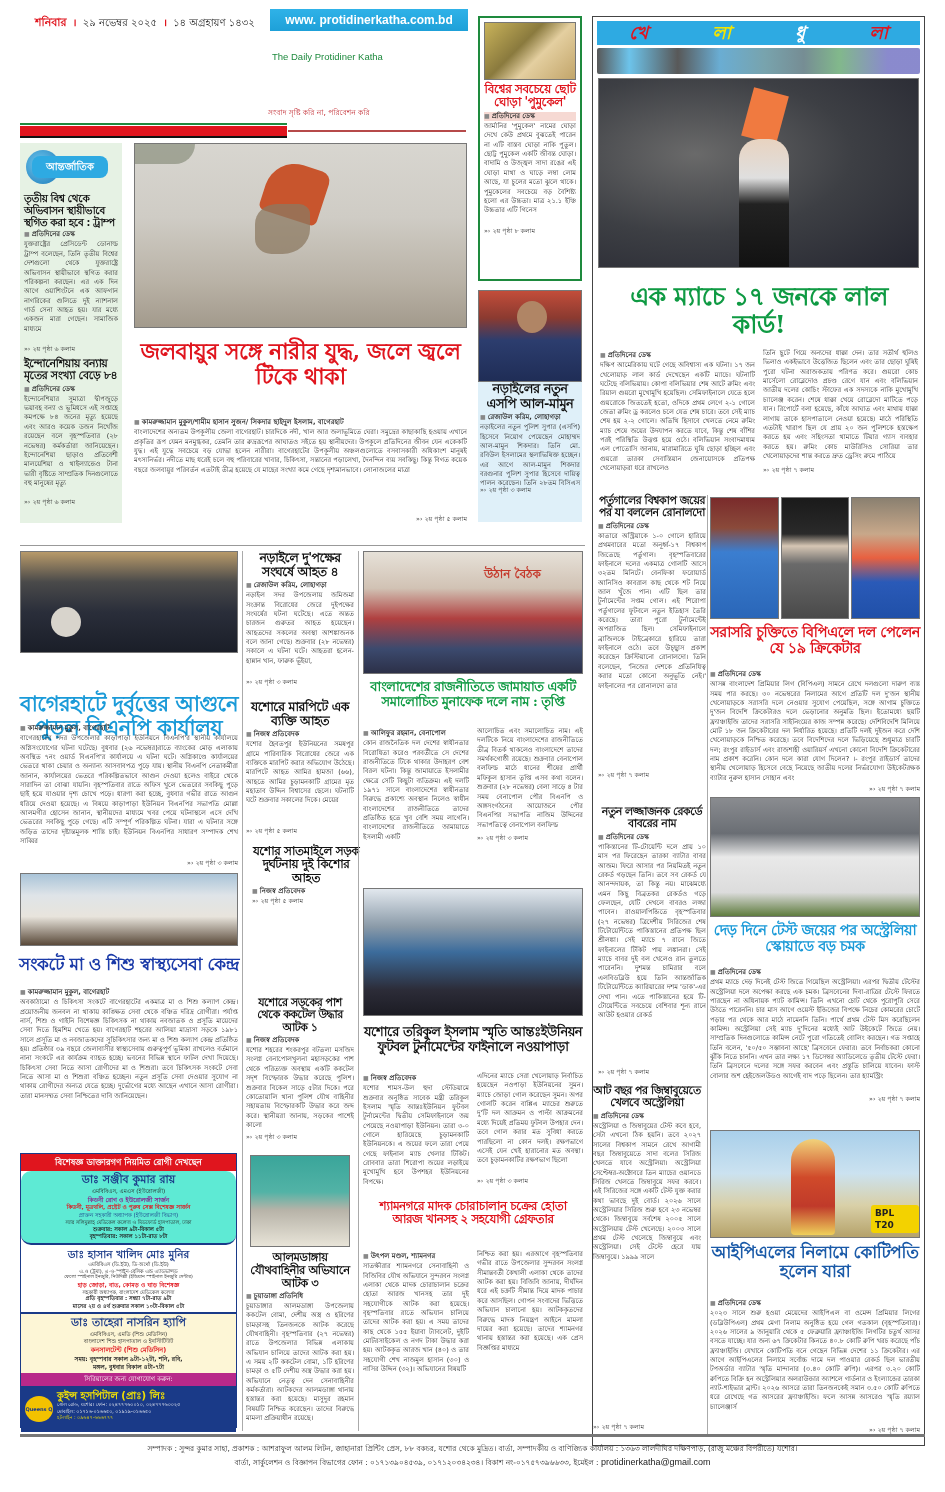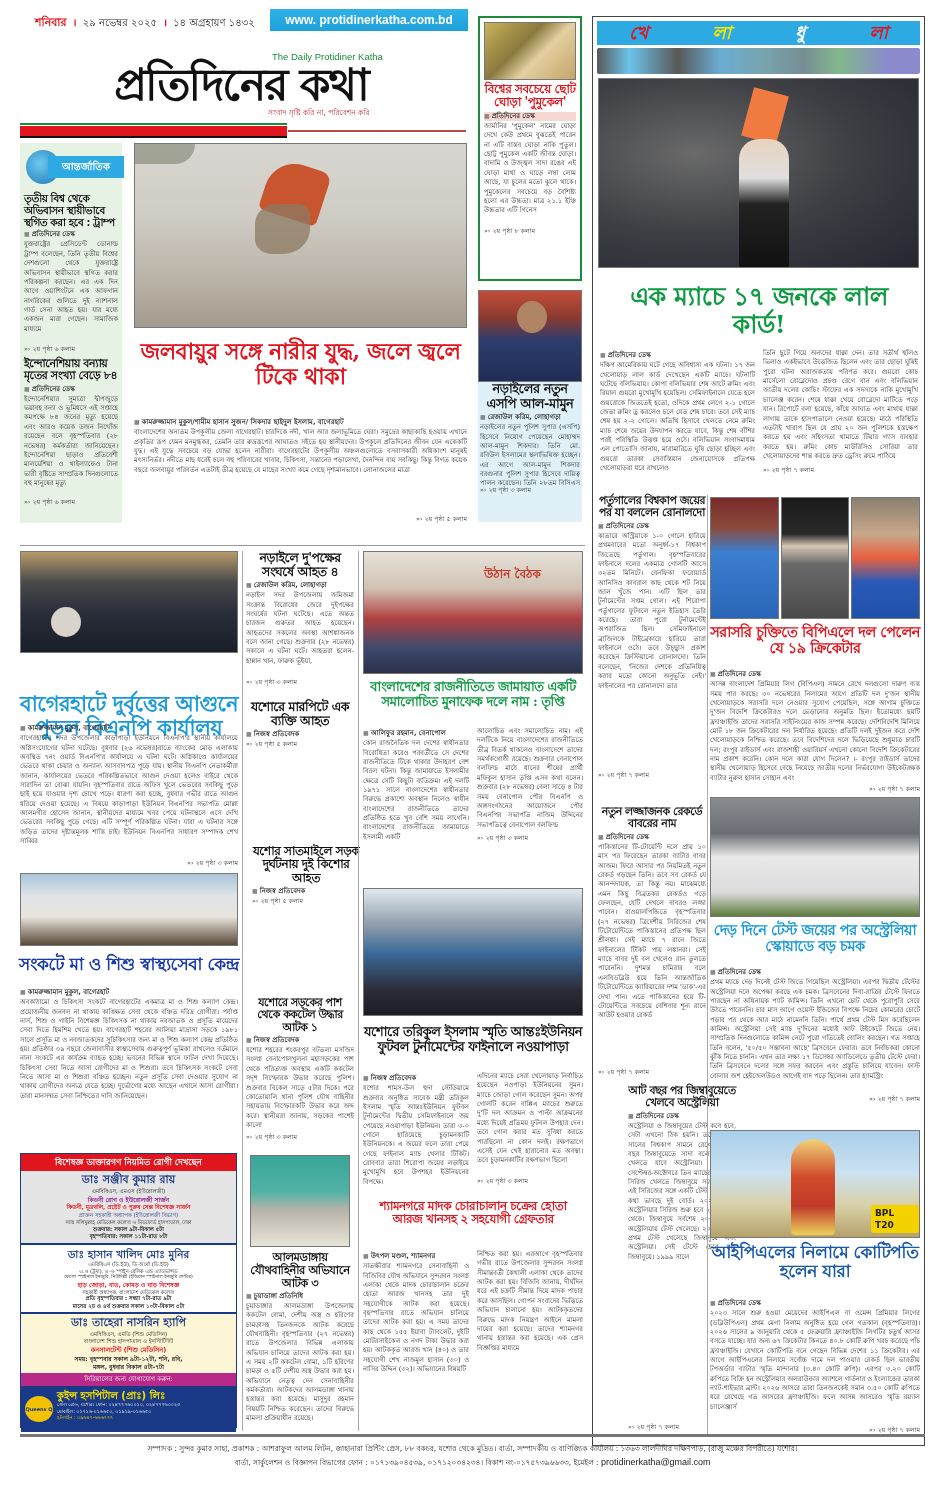--- a/index.html
+++ b/index.html
@@ -20,32 +20,31 @@
 <div class="abs" style="left:0;top:0;width:470px;height:140px;">
   <div class="abs" style="left:35px;top:16px;font-size:10px;white-space:nowrap;">
     <span style="color:#e0151e;font-weight:bold;font-size:11px;">শনিবার</span>
     <span style="color:#e0151e;font-weight:bold;margin:0 3px;">।</span>
     <span>২৯ নভেম্বর ২০২৫</span>
     <span style="color:#e0151e;font-weight:bold;margin:0 3px;">।</span>
     <span>১৪ অগ্রহায়ণ ১৪৩২</span>
   </div>
   <div class="abs" style="left:270px;top:9px;width:198px;height:22px;background:linear-gradient(#2fb2e8,#1ea0d8);color:#fff;font-family:'Liberation Sans',sans-serif;font-weight:bold;font-size:12px;line-height:22px;text-align:center;">www. protidinerkatha.com.bd</div>
   <div class="abs" style="left:272px;top:51px;color:#1e8a3e;font-family:'Liberation Sans',sans-serif;font-size:9.5px;">The Daily Protidiner Katha</div>
-  <div class="abs hl" style="left:86px;top:60px;width:310px;font-size:44px;color:#111;letter-spacing:-2px;font-weight:900;">প্রতিদিনের কথা</div>
   <div class="abs" style="left:268px;top:108px;color:#c0262d;font-size:7.5px;">সংবাদ সৃষ্টি করি না, পরিবেশন করি</div>
   <div class="abs" style="left:20px;top:123px;width:267px;height:2px;background:#1e8a3e;"></div>
   <div class="abs" style="left:20px;top:126px;width:267px;height:10px;background:#e0151e;"></div>
   <div class="abs" style="left:20px;top:136px;width:267px;height:2px;background:#111;"></div>
   <div class="abs" style="left:288px;top:130px;width:178px;height:2px;background:#b64a4a;"></div>
 </div>
 
 <div class="abs" style="left:20px;top:143px;width:102px;height:380px;background:#e6f2e4;padding:4px 4px;">
   <div style="position:relative;height:38px;">
     <div style="position:absolute;left:2px;top:3px;width:34px;height:34px;border-radius:50%;background:radial-gradient(circle at 40% 40%,#6fc8ee,#1a78b8);"></div>
-    <div style="position:absolute;left:24px;top:9px;width:76px;height:22px;background:#2eaae2;border-radius:0;color:#fff;font-size:10px;font-weight:bold;line-height:22px;text-align:center;">আন্তর্জাতিক</div>
+    <div style="position:absolute;left:8px;top:9px;width:76px;height:22px;background:#2eaae2;border-radius:8px;color:#fff;font-size:10px;font-weight:bold;line-height:22px;text-align:center;">আন্তর্জাতিক</div>
   </div>
   <div class="hl" style="font-size:10.5px;text-align:left;margin-top:8px;color:#111;">তৃতীয় বিশ্ব থেকে অভিবাসন স্থায়ীভাবে স্থগিত করা হবে : ট্রাম্প</div>
   <div class="byline">প্রতিদিনের ডেস্ক</div>
   <div class="txt" style="height:104px;">যুক্তরাষ্ট্রের প্রেসিডেন্ট ডোনাল্ড ট্রাম্প বলেছেন, তিনি তৃতীয় বিশ্বের দেশগুলো থেকে যুক্তরাষ্ট্রে অভিবাসন স্থায়ীভাবে স্থগিত করার পরিকল্পনা করছেন। এর এক দিন আগে ওয়াশিংটনে এক আফগান নাগরিকের গুলিতে দুই ন্যাশনাল গার্ড সেনা আহত হয়। যার মধ্যে একজন মারা গেছেন। সামাজিক মাধ্যমে</div>
   <div class="cont">২য় পৃষ্ঠা ৬ কলাম</div>
   <div class="hl" style="font-size:11px;text-align:left;margin-top:4px;color:#111;">ইন্দোনেশিয়ায় বন্যায় মৃতের সংখ্যা বেড়ে ৮৪</div>
   <div class="byline">প্রতিদিনের ডেস্ক</div>
   <div class="txt" style="height:102px;">ইন্দোনেশিয়ার সুমাত্রা দ্বীপজুড়ে ভয়াবহ বন্যা ও ভূমিধসে এই সপ্তাহে কমপক্ষে ৮৪ জনের মৃত্যু হয়েছে এবং আরও কয়েক ডজন নিখোঁজ রয়েছেন বলে বৃহস্পতিবার (২৮ নভেম্বর) কর্মকর্তারা জানিয়েছেন। ইন্দোনেশিয়া ছাড়াও প্রতিবেশী মালয়েশিয়া ও থাইল্যান্ডেও টানা ভারী বৃষ্টিতে সাম্প্রতিক দিনগুলোতে বহু মানুষের মৃত্যু</div>
   <div class="cont">২য় পৃষ্ঠা ৬ কলাম</div>
 </div>
@@ -111,21 +110,21 @@
   <div class="byline">প্রতিদিনের ডেস্ক</div>
   <div class="txt" style="height:238px;">কাতারে অস্ট্রিয়াকে ১-০ গোলে হারিয়ে প্রথমবারের মতো অনূর্ধ্ব-১৭ বিশ্বকাপ জিতেছে পর্তুগাল। বৃহস্পতিবারের ফাইনালে দলের একমাত্র গোলটি আসে ৩২তম মিনিটে। বেনফিকা ফরোয়ার্ড আনিসিও কাবরাল কাছ থেকে শট নিয়ে জাল খুঁজে পান। এটি ছিল তার টুর্নামেন্টের সপ্তম গোল। এই শিরোপা পর্তুগালের ফুটবলে নতুন ইতিহাস তৈরি করেছে। তারা পুরো টুর্নামেন্টেই অপরাজিত ছিল। সেমিফাইনালে ব্রাজিলকে টাইব্রেকারে হারিয়ে তারা ফাইনালে ওঠে। তবে উচ্ছ্বাস প্রকাশ করেছেন ক্রিস্টিয়ানো রোনালদো। তিনি বলেছেন, 'নিজের দেশকে প্রতিনিধিত্ব করার মতো কোনো অনুভূতি নেই।' ফাইনালের পর রোনালদো তার</div>
   <div class="cont">২য় পৃষ্ঠা ৭ কলাম</div>
 </div>
 <div class="abs" style="left:598px;top:806px;width:108px;">
   <div class="hl" style="font-size:11px;color:#111;">নতুন লজ্জাজনক রেকর্ডে বাবরের নাম</div>
   <div class="byline">প্রতিদিনের ডেস্ক</div>
   <div class="txt" style="height:224px;">পাকিস্তানের টি-টোয়েন্টি দলে প্রায় ১০ মাস পর ফিরেছেন তারকা ব্যাটার বাবর আজম। ফিরে আসার পর নিয়মিতই নতুন রেকর্ড গড়ছেন তিনি। তবে সব রেকর্ড যে আনন্দদায়ক, তা কিন্তু নয়। মাঝেমধ্যে এমন কিছু বিব্রতকর রেকর্ডও গড়ে ফেলছেন, যেটি দেখলে বাবরও লজ্জা পাবেন। রাওয়ালপিন্ডিতে বৃহস্পতিবার (২৭ নভেম্বর) ত্রিদেশীয় সিরিজের শেষ টিটোয়েন্টিতে পাকিস্তানের প্রতিপক্ষ ছিল শ্রীলঙ্কা। সেই ম্যাচে ৭ রানে জিতে ফাইনালের টিকিট পায় লঙ্কানরা। সেই ম্যাচে বাবর দুই বল খেলেও রান তুলতে পারেননি। দুশমন্ত চামিরার বলে এলবিডব্লিউ হয়ে তিনি আন্তর্জাতিক টিটোয়েন্টিতে ক্যারিয়ারের দশম 'ডাক'-এর দেখা পান। এতে পাকিস্তানের হয়ে টি-টোয়েন্টিতে সবচেয়ে বেশিবার শূন্য রানে আউট হওয়ার রেকর্ড</div>
   <div class="cont">২য় পৃষ্ঠা ৭ কলাম</div>
 </div>
-<div class="abs" style="left:628px;top:1085px;width:108px;">
+<div class="abs" style="left:593px;top:1085px;width:108px;">
   <div class="hl" style="font-size:11px;color:#111;">আট বছর পর জিম্বাবুয়েতে খেলবে অস্ট্রেলিয়া</div>
   <div class="byline">প্রতিদিনের ডেস্ক</div>
   <div class="txt" style="height:300px;">অস্ট্রেলিয়া ও জিম্বাবুয়ের টেস্ট কবে হবে, সেটা এখনো ঠিক হয়নি। তবে ২০২৭ সালের বিশ্বকাপ সামনে রেখে আগামী বছর জিম্বাবুয়েতে সাদা বলের সিরিজ খেলতে যাবে অস্ট্রেলিয়া। অস্ট্রেলিয়া সেপ্টেম্বর-অক্টোবরে তিন ম্যাচের ওয়ানডে সিরিজ খেলতে জিম্বাবুয়ে সফর করবে। এই সিরিজের সঙ্গে একটি টেস্ট যুক্ত করার কথা ভাবছে দুই বোর্ড। ২০২৬ সালে অস্ট্রেলিয়ার সিরিজ শুরু হবে ২৩ নভেম্বর থেকে। জিম্বাবুয়ে সর্বশেষ ২০০৫ সালে অস্ট্রেলিয়ায় টেস্ট খেলেছে। ২০০৩ সালে প্রথম টেস্ট খেলেছে জিম্বাবুয়ে এবং অস্ট্রেলিয়া। সেই টেস্টে হেরে যায় জিম্বাবুয়ে। ১৯৯৯ সালে</div>
   <div class="cont">২য় পৃষ্ঠা ৭ কলাম</div>
 </div>
 
 <div class="abs" style="left:710px;top:497px;width:210px;height:122px;display:flex;gap:2px;">
   <div class="photo" style="flex:1;background:linear-gradient(180deg,#7a2b2b 0%,#8a4a3a 25%,#3b7ed0 45%,#2a66b8 100%);"></div>
   <div class="photo" style="flex:1;background:linear-gradient(180deg,#1a1a1a 0%,#2a2a2a 30%,#d6c6b4 40%,#6a6a6a 55%,#4a4a4a 100%);"></div>
   <div class="photo" style="flex:1;background:linear-gradient(180deg,#8a8070 0%,#c8a88a 30%,#e86040 50%,#2a5ab8 70%,#2050a8 100%);"></div>
@@ -166,20 +165,21 @@
 
 <div class="abs" style="left:246px;top:551px;width:108px;">
   <div class="hl" style="font-size:12.5px;color:#111;">নড়াইলে দু'পক্ষের সংঘর্ষে আহত ৪</div>
   <div class="byline">রেজাউল করিম, লোহাগড়া</div>
   <div class="txt" style="height:86px;">নড়াইল সদর উপজেলায় জমিজমা সংক্রান্ত বিরোধের জেরে দুইপক্ষের সংঘর্ষের ঘটনা ঘটেছে। এতে অন্তত চারজন গুরুতর আহত হয়েছেন। আহতদের সকলের অবস্থা আশঙ্কাজনক বলে জানা গেছে। শুক্রবার (২৮ নভেম্বর) সকালে এ ঘটনা ঘটে। আহতরা হলেন- হান্নান খান, ফারুক ভূঁইয়া,</div>
   <div class="cont">২য় পৃষ্ঠা ৩ কলাম</div>
 </div>
 <div class="abs" style="left:246px;top:700px;width:108px;">
   <div class="hl" style="font-size:12.5px;color:#111;">যশোরে মারপিটে এক ব্যক্তি আহত</div>
   <div class="byline">নিজস্ব প্রতিবেদক</div>
+  <div class="txt" style="height:86px;">যশোর হৈবতপুর ইউনিয়নের সমষপুর গ্রামে পারিবারিক বিরোধের জেরে এক ব্যক্তিকে মারপিট করার অভিযোগ উঠেছে। মারপিটে আহত আমির হামজা (৬৬), আহতে আমির চুড়ামনকাটি গ্রামের মৃত মহাতাব উদ্দিন বিশ্বাসের ছেলে। ঘটনাটি ঘটে শুক্রবার সকালের দিকে। মেয়ের</div>
   <div class="cont">২য় পৃষ্ঠা ৫ কলাম</div>
 </div>
 <div class="abs" style="left:252px;top:845px;width:108px;">
   <div class="hl" style="font-size:12px;color:#111;">যশোর সাতমাইলে সড়ক দুর্ঘটনায় দুই কিশোর আহত</div>
   <div class="byline">নিজস্ব প্রতিবেদক</div>
   <div class="cont">২য় পৃষ্ঠা ৫ কলাম</div>
 </div>
 <div class="abs" style="left:246px;top:997px;width:108px;">
   <div class="hl" style="font-size:11px;color:#111;">যশোরে সড়কের পাশ থেকে ককটেল উদ্ধার আটক ১</div>
   <div class="byline">নিজস্ব প্রতিবেদক</div>
@@ -234,21 +234,21 @@
     <div class="byline">উৎপল মণ্ডল, শ্যামনগর</div>
     <div class="txt" style="height:176px;">সাতক্ষীরার শ্যামনগরে সেনাবাহিনী ও বিজিবির যৌথ অভিযানে সুন্দরবন সংলগ্ন এলাকা থেকে মাদক চোরাচালান চক্রের হোতা আরজ খানসহ তার দুই সহযোগীকে আটক করা হয়েছে। বৃহস্পতিবার রাতে অভিযান চালিয়ে তাদের আটক করা হয়। এ সময় তাদের কাছ থেকে ১৫৫ ইয়াবা ট্যাবলেট, দুইটি মোটরসাইকেল ও নগদ টাকা উদ্ধার করা হয়। আটককৃত আরজ খান (৪০) ও তার সহযোগী শেখ নাজমুল হাসান (৩০) ও নাসির উদ্দিন (৩২)। অভিযানের বিষয়টি</div>
   </div>
   <div style="width:106px;">
     <div class="txt" style="height:180px;">নিশ্চিত করা হয়। এরআগে বৃহস্পতিবার গভীর রাতে উপজেলার সুন্দরবন সংলগ্ন সীমান্তবর্তী কৈখালী এলাকা থেকে তাদের আটক করা হয়। বিজিবি জানায়, দীর্ঘদিন ধরে এই চক্রটি সীমান্ত দিয়ে মাদক পাচার করে আসছিল। গোপন সংবাদের ভিত্তিতে অভিযান চালানো হয়। আটককৃতদের বিরুদ্ধে মাদক নিয়ন্ত্রণ আইনে মামলা দায়ের করা হয়েছে। তাদের শ্যামনগর থানায় হস্তান্তর করা হয়েছে। এক প্রেস বিজ্ঞপ্তির মাধ্যমে</div>
   </div>
 </div>
 
 <div class="abs" style="left:20px;top:1153px;width:217px;height:275px;border:1.5px solid #1a3a88;background:#fff;">
   <div style="background:#e0151e;color:#fff;font-weight:bold;font-size:8.5px;text-align:center;padding:3px 0;">বিশেষজ্ঞ ডাক্তারগণ নিয়মিত রোগী দেখছেন</div>
-  <div style="background:#e5e5e5;padding:2px 20px;border-bottom:2px solid #1a3a88;text-align:center;">
+  <div style="background:#5eead4;padding:2px 20px;border-bottom:2px solid #1a3a88;text-align:center;border-radius:10px;">
     <div style="color:#1a3a88;font-weight:bold;font-size:11px;">ডাঃ সঞ্জীব কুমার রায়</div>
     <div style="font-size:5.5px;">এমবিবিএস, এমএস (ইউরোলজী)</div>
     <div style="font-size:6px;color:#8a1a8a;font-weight:bold;">কিডনী রোগ ও ইউরোলজী সার্জন</div>
     <div style="font-size:5.8px;color:#e0151e;font-weight:bold;">কিডনী, মূত্রথলি, প্রষ্টেট ও পুরুষ সেক্স বিশেষজ্ঞ সার্জন</div>
     <div style="font-size:5.5px;color:#1a3a88;">প্রাক্তন সহকারী অধ্যাপক (ইউরোলজী বিভাগ)</div>
     <div style="font-size:5px;">স্যার সলিমুল্লাহ মেডিকেল কলেজ ও মিডফোর্ড হাসপাতাল, ঢাকা</div>
     <div style="font-size:5.5px;font-weight:bold;">শুক্রবার: সকাল ৯টা-বিকাল ৫টা</div>
     <div style="font-size:5.5px;font-weight:bold;">বৃহস্পতিবার: সকাল ১১টা-রাত ৮টা</div>
   </div>
   <div style="background:#fff;padding:2px 4px;border-bottom:2px solid #1a3a88;text-align:center;">

